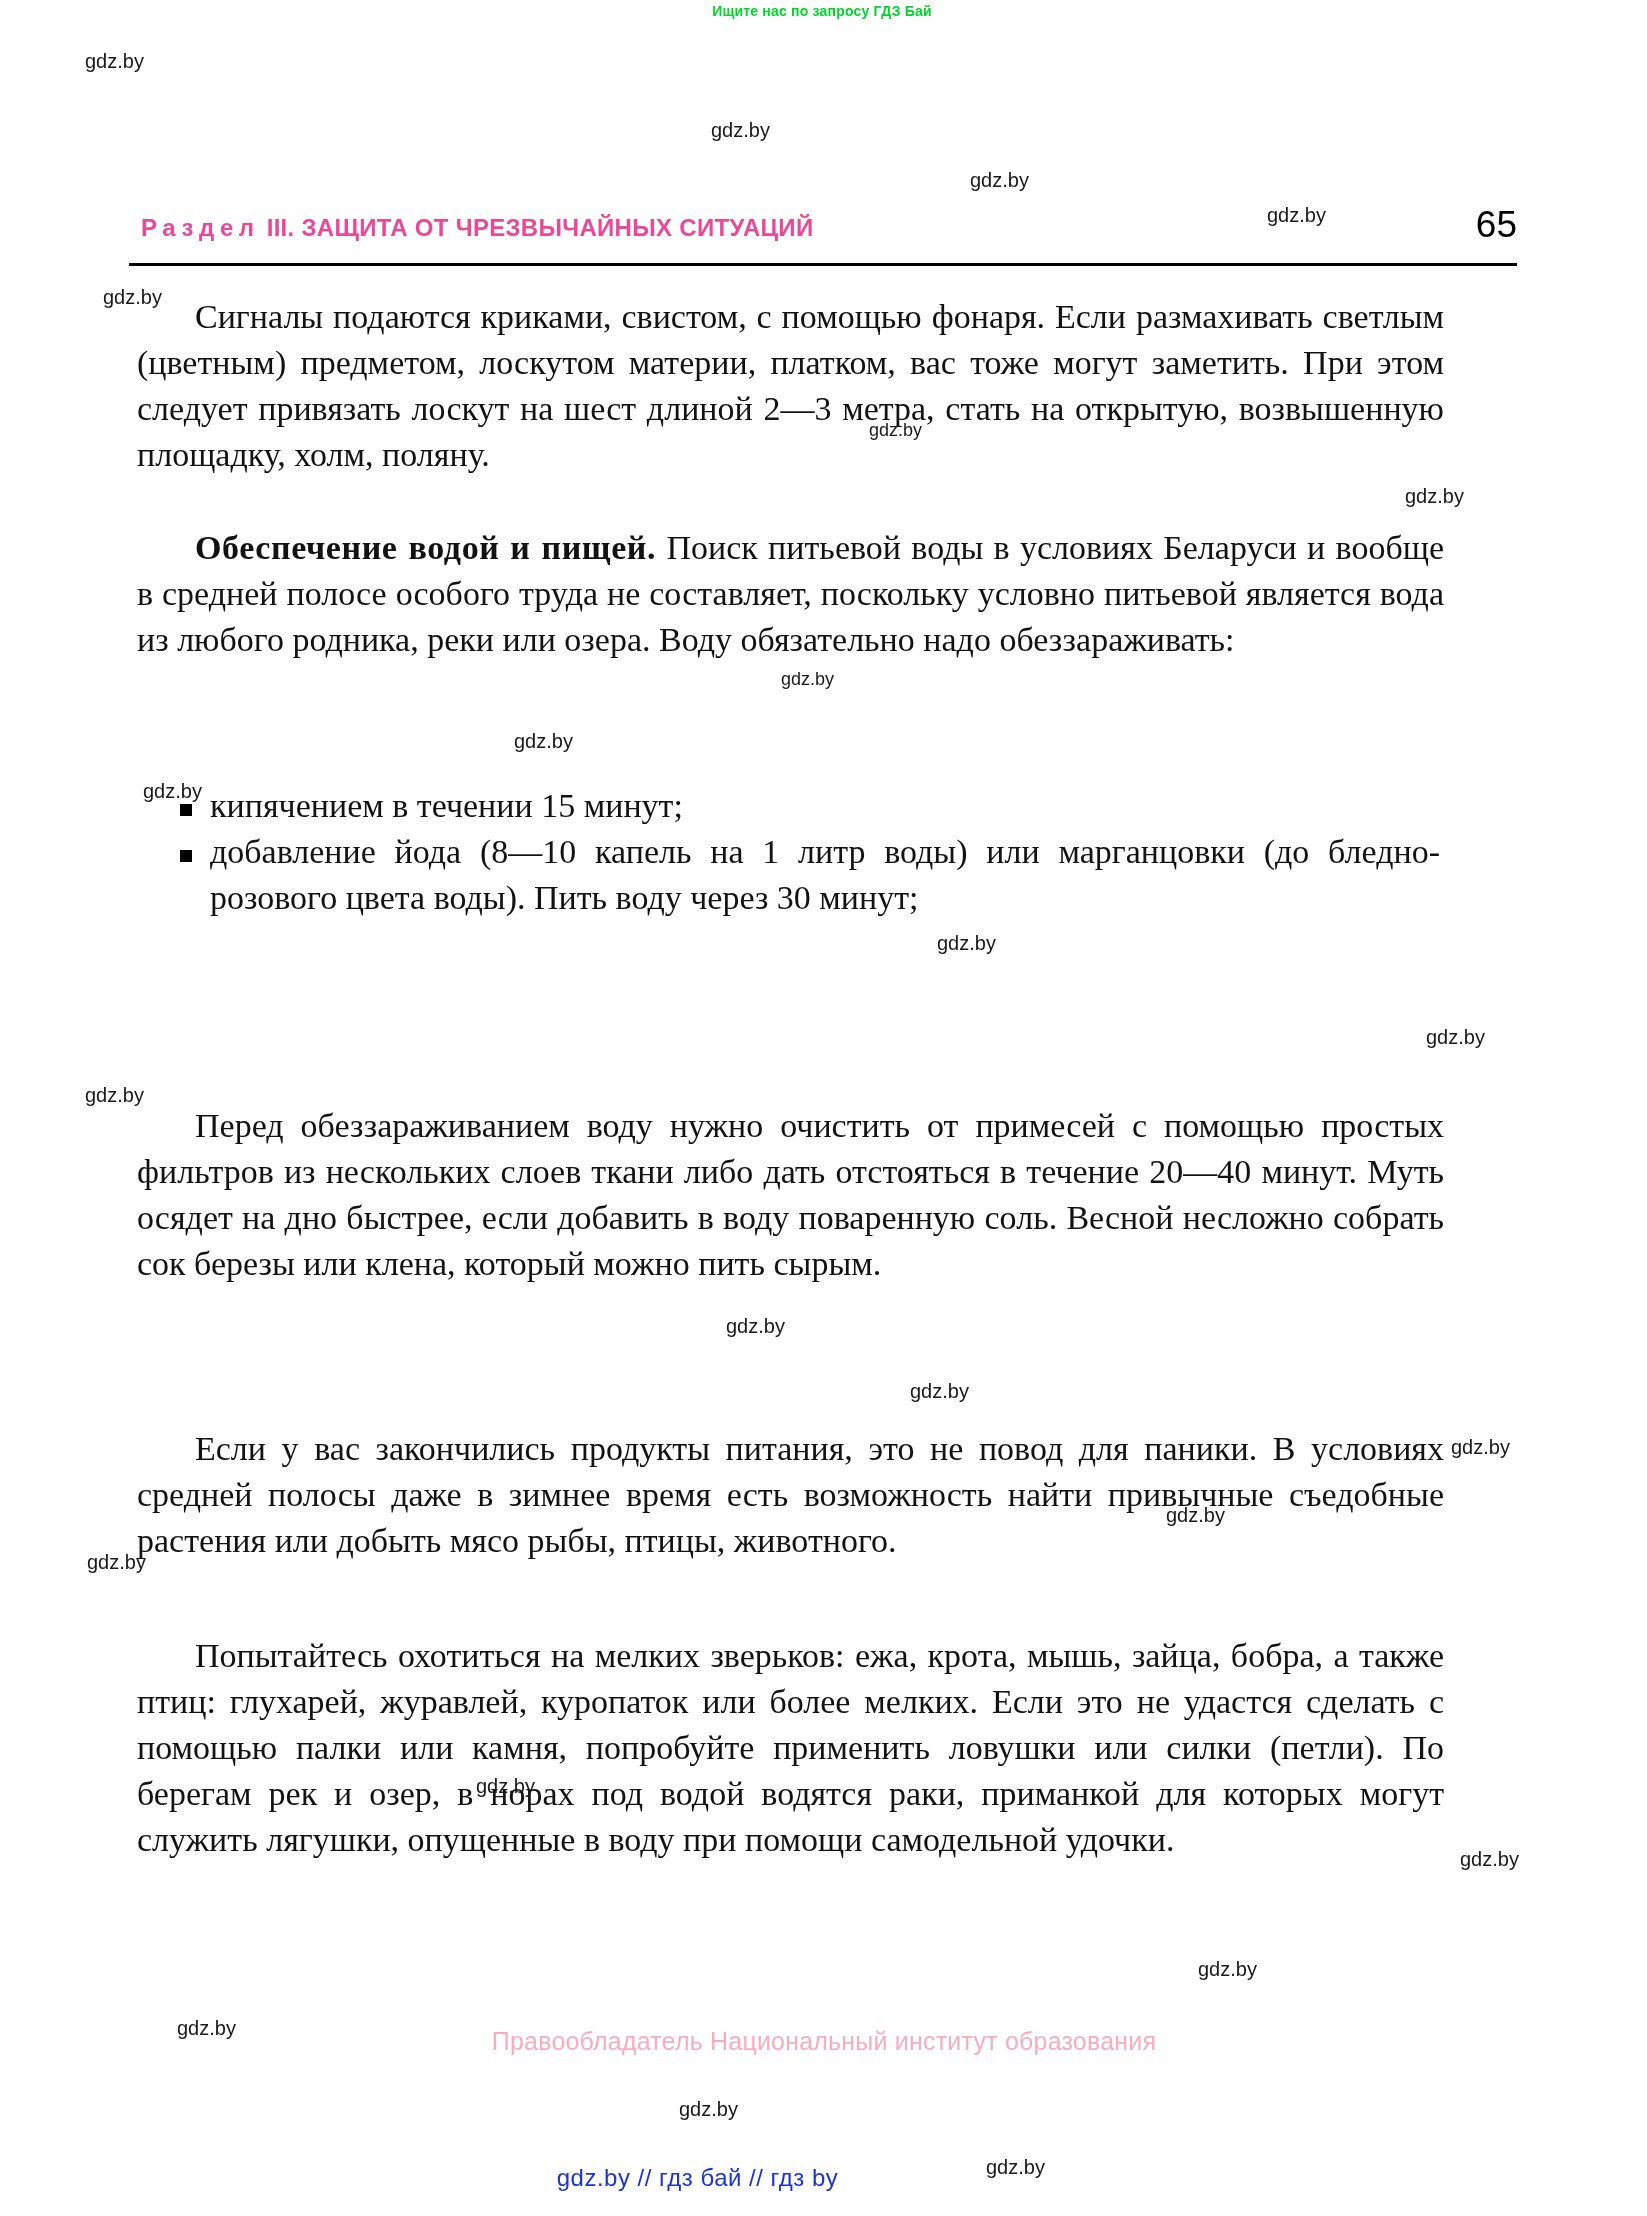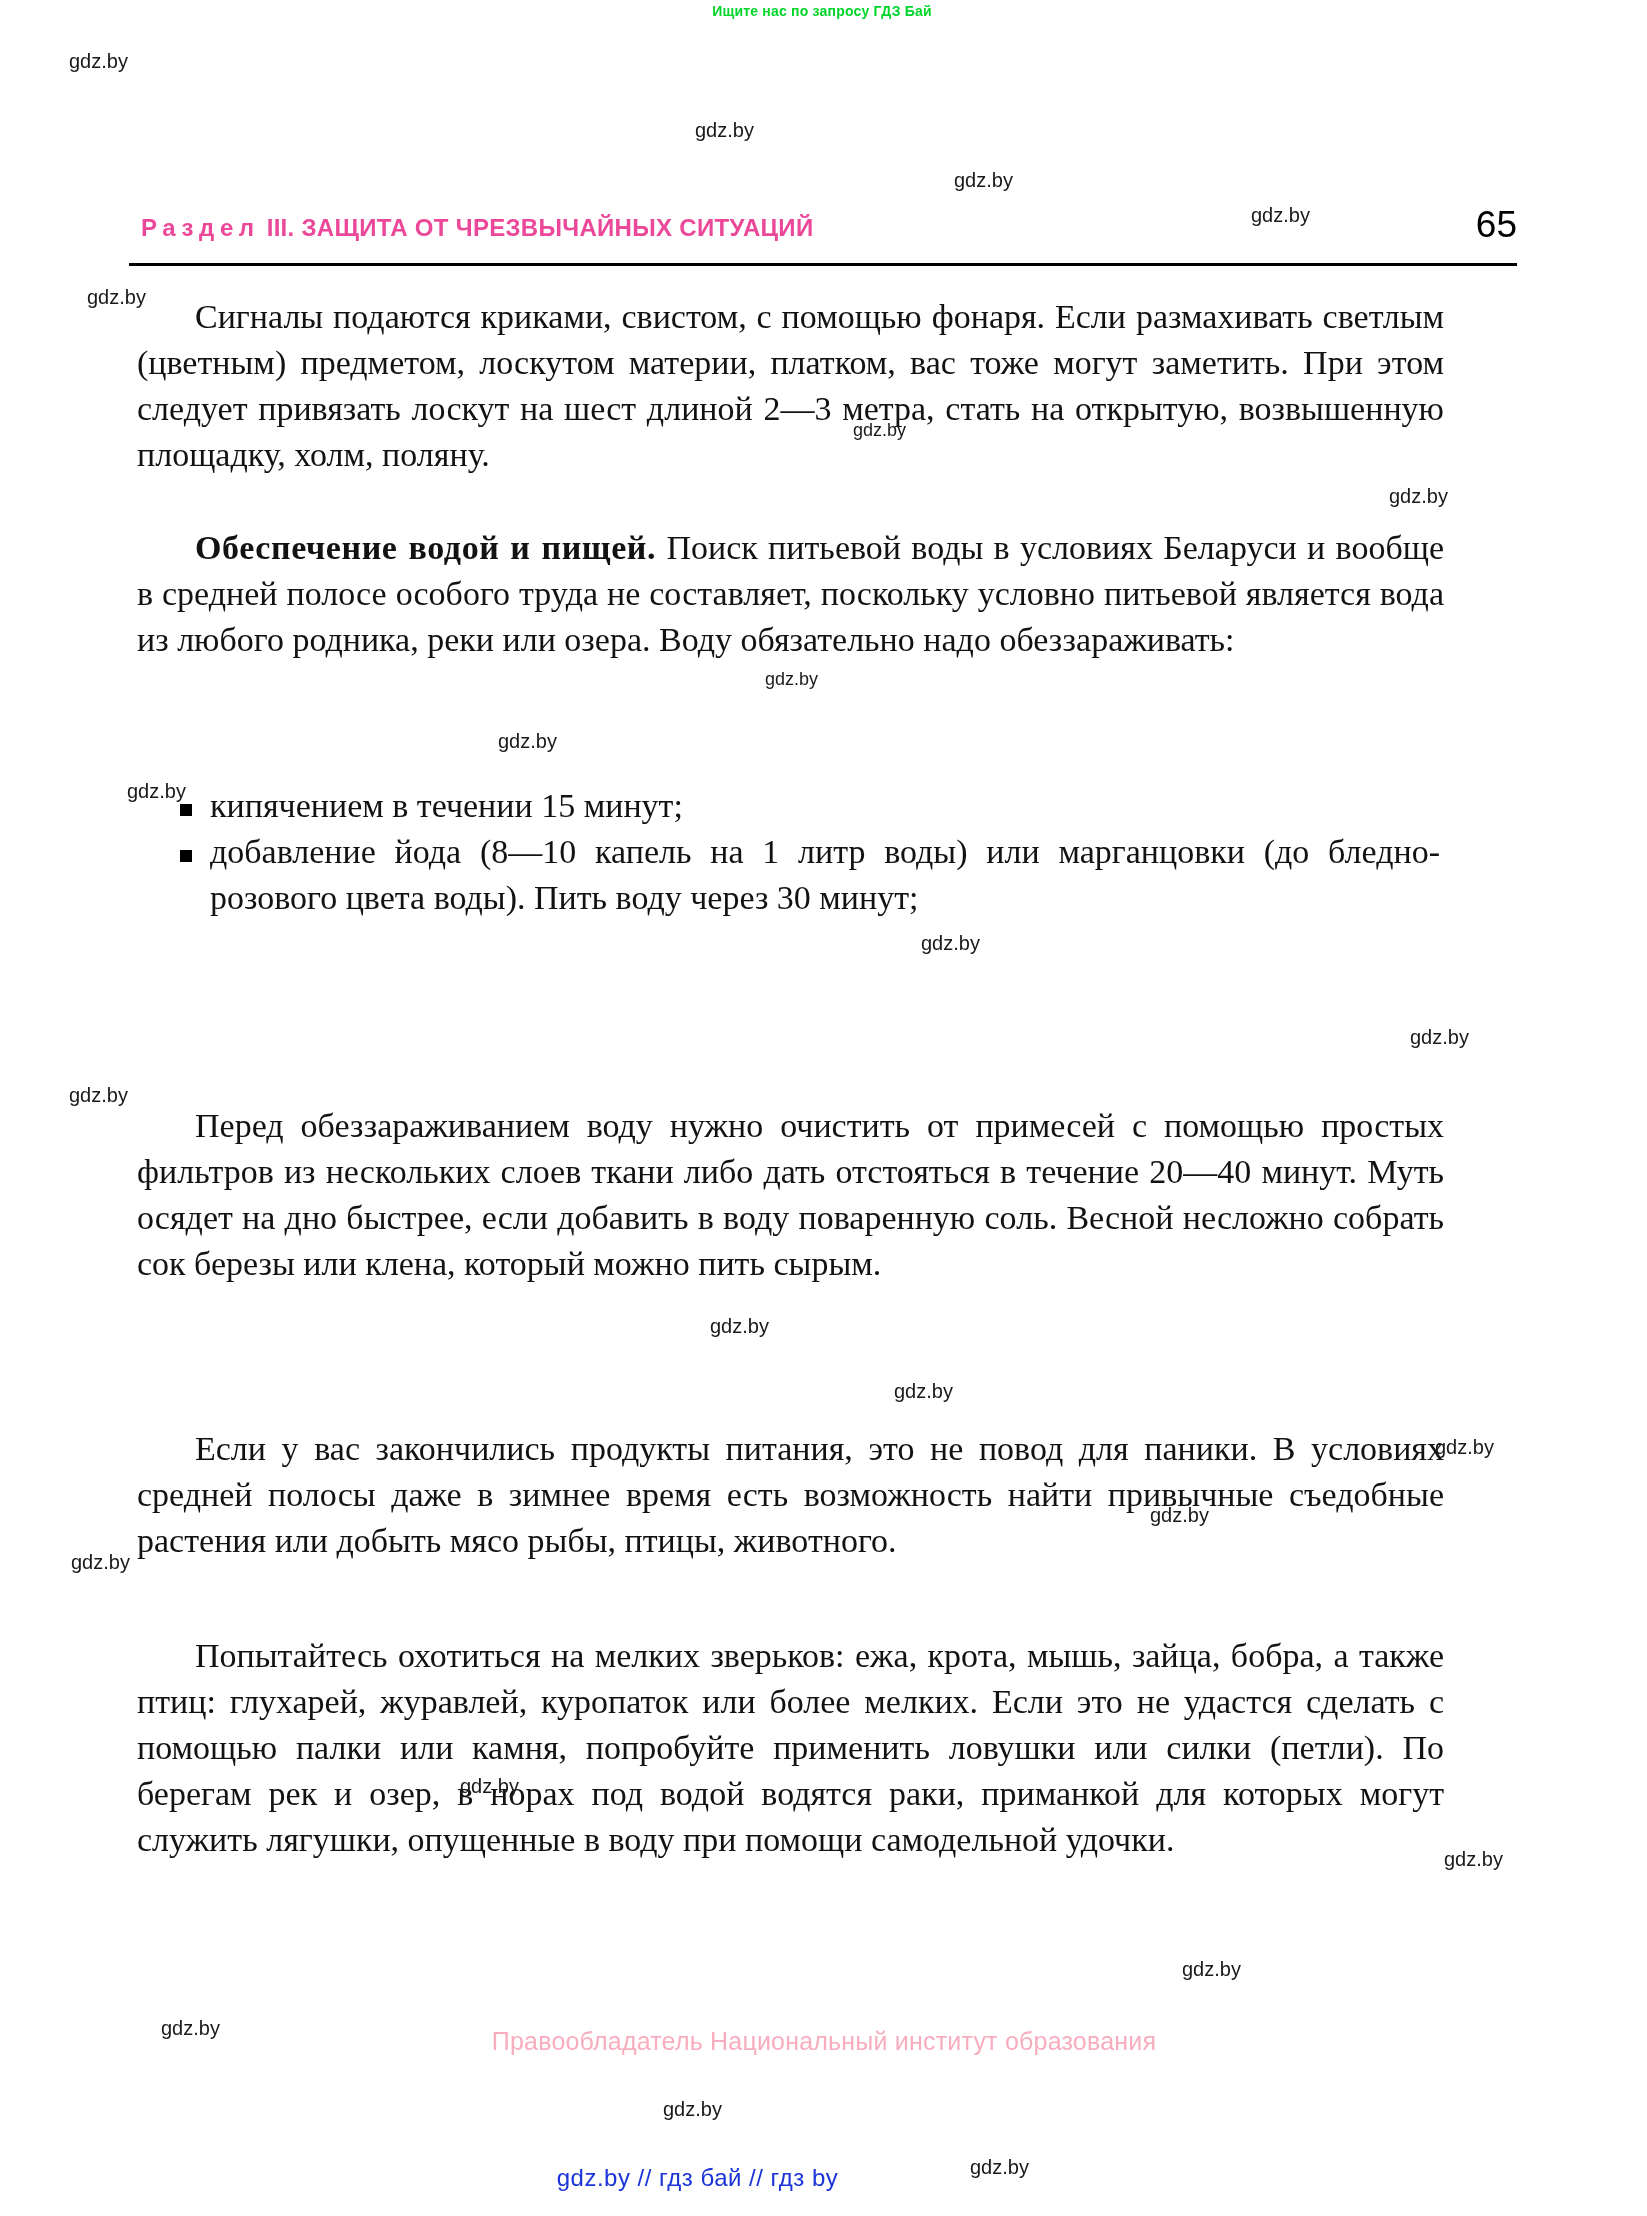--- a/index.html
+++ b/index.html
@@ -114,20 +114,21 @@
   }
 
   
   .wm {
     position: absolute;
     font-family: "Liberation Sans", "DejaVu Sans", sans-serif;
     font-size: 20px;
     color: #1a1a1a;
     white-space: nowrap;
     pointer-events: none;
+    margin-left: 16px;
   }
 
   
   .copyright {
     position: absolute;
     top: 2027px;
     left: 0;
     width: 1648px;
     text-align: center;
     font-family: "Liberation Sans", "DejaVu Sans", sans-serif;

